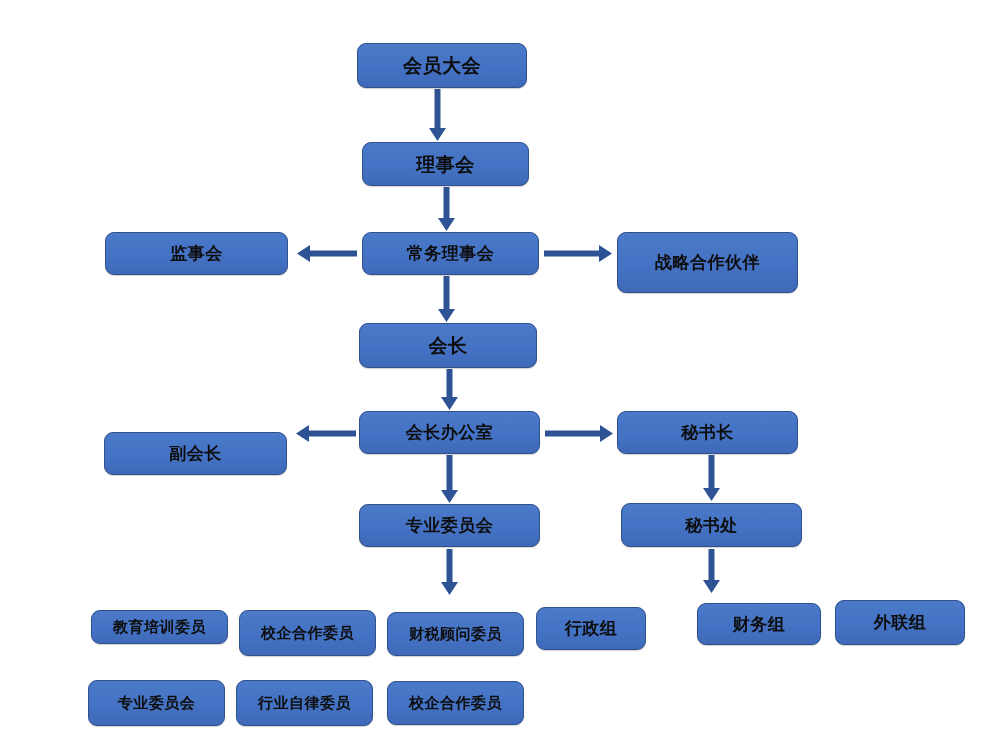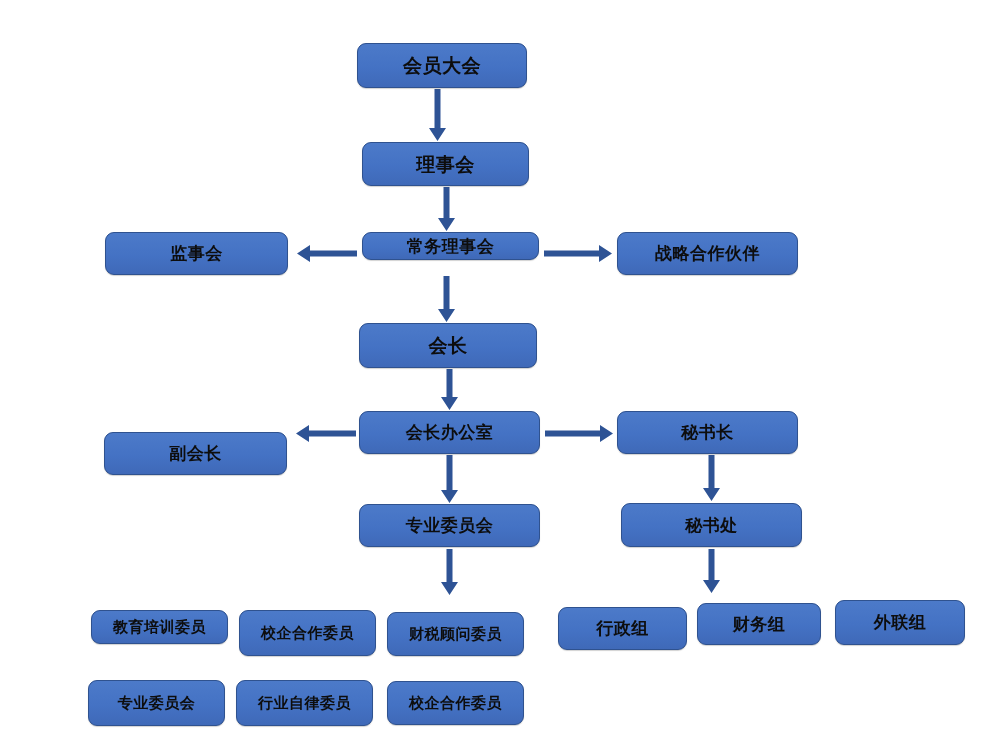--- a/index.html
+++ b/index.html
@@ -130,31 +130,31 @@
           <g fill="#2E5395">
             <polygon points="5.5,0 11.5,0 11.5,31 17,31 8.5,44 0,31 5.5,31"></polygon>
           </g>
         </svg>
       </div>
     </div>
   <div id="node-layer">
       <div class="node lg" style="left: 357px; top: 43px; width: 170px; height: 45px;">会员大会</div>
       <div class="node lg" style="left: 362px; top: 142px; width: 167px; height: 44px;">理事会</div>
       <div class="node md" style="left: 105px; top: 232px; width: 183px; height: 43px;">监事会</div>
-      <div class="node md" style="left: 362px; top: 232px; width: 177px; height: 28px;">常务理事会</div>
-      <div class="node md" style="left: 617px; top: 232px; width: 181px; height: 43px;">战略合作伙伴</div>
+      <div class="node md" style="left: 362px; top: 232px; width: 177px; height: 43px;">常务理事会</div>
+      <div class="node md" style="left: 617px; top: 232px; width: 181px; height: 61px;">战略合作伙伴</div>
       <div class="node lg" style="left: 359px; top: 323px; width: 178px; height: 45px;">会长</div>
       <div class="node md" style="left: 104px; top: 432px; width: 183px; height: 43px;">副会长</div>
       <div class="node md" style="left: 359px; top: 411px; width: 181px; height: 43px;">会长办公室</div>
       <div class="node md" style="left: 617px; top: 411px; width: 181px; height: 43px; text-align: right;">秘书长</div>
       <div class="node md" style="left: 359px; top: 504px; width: 181px; height: 43px;">专业委员会</div>
       <div class="node md" style="left: 621px; top: 503px; width: 181px; height: 44px;">秘书处</div>
       <div class="node sm" style="left: 91px; top: 610px; width: 137px; height: 34px;">教育培训委员</div>
       <div class="node sm" style="left: 239px; top: 610px; width: 137px; height: 46px;">校企合作委员</div>
       <div class="node sm" style="left: 387px; top: 612px; width: 137px; height: 44px;">财税顾问委员</div>
       <div class="node sm" style="left: 88px; top: 680px; width: 137px; height: 46px;">专业委员会</div>
       <div class="node sm" style="left: 236px; top: 680px; width: 137px; height: 46px;">行业自律委员</div>
       <div class="node sm" style="left: 387px; top: 681px; width: 137px; height: 44px;">校企合作委员</div>
-      <div class="node md" style="left: 558px; top: 607px; width: 129px; height: 43px;">行政组</div>
+      <div class="node md" style="left: 536px; top: 607px; width: 110px; height: 43px;">行政组</div>
       <div class="node md" style="left: 697px; top: 603px; width: 124px; height: 42px;">财务组</div>
       <div class="node md" style="left: 835px; top: 600px; width: 130px; height: 45px;">外联组</div>
     </div>
 </div>
 
 </body></html>

